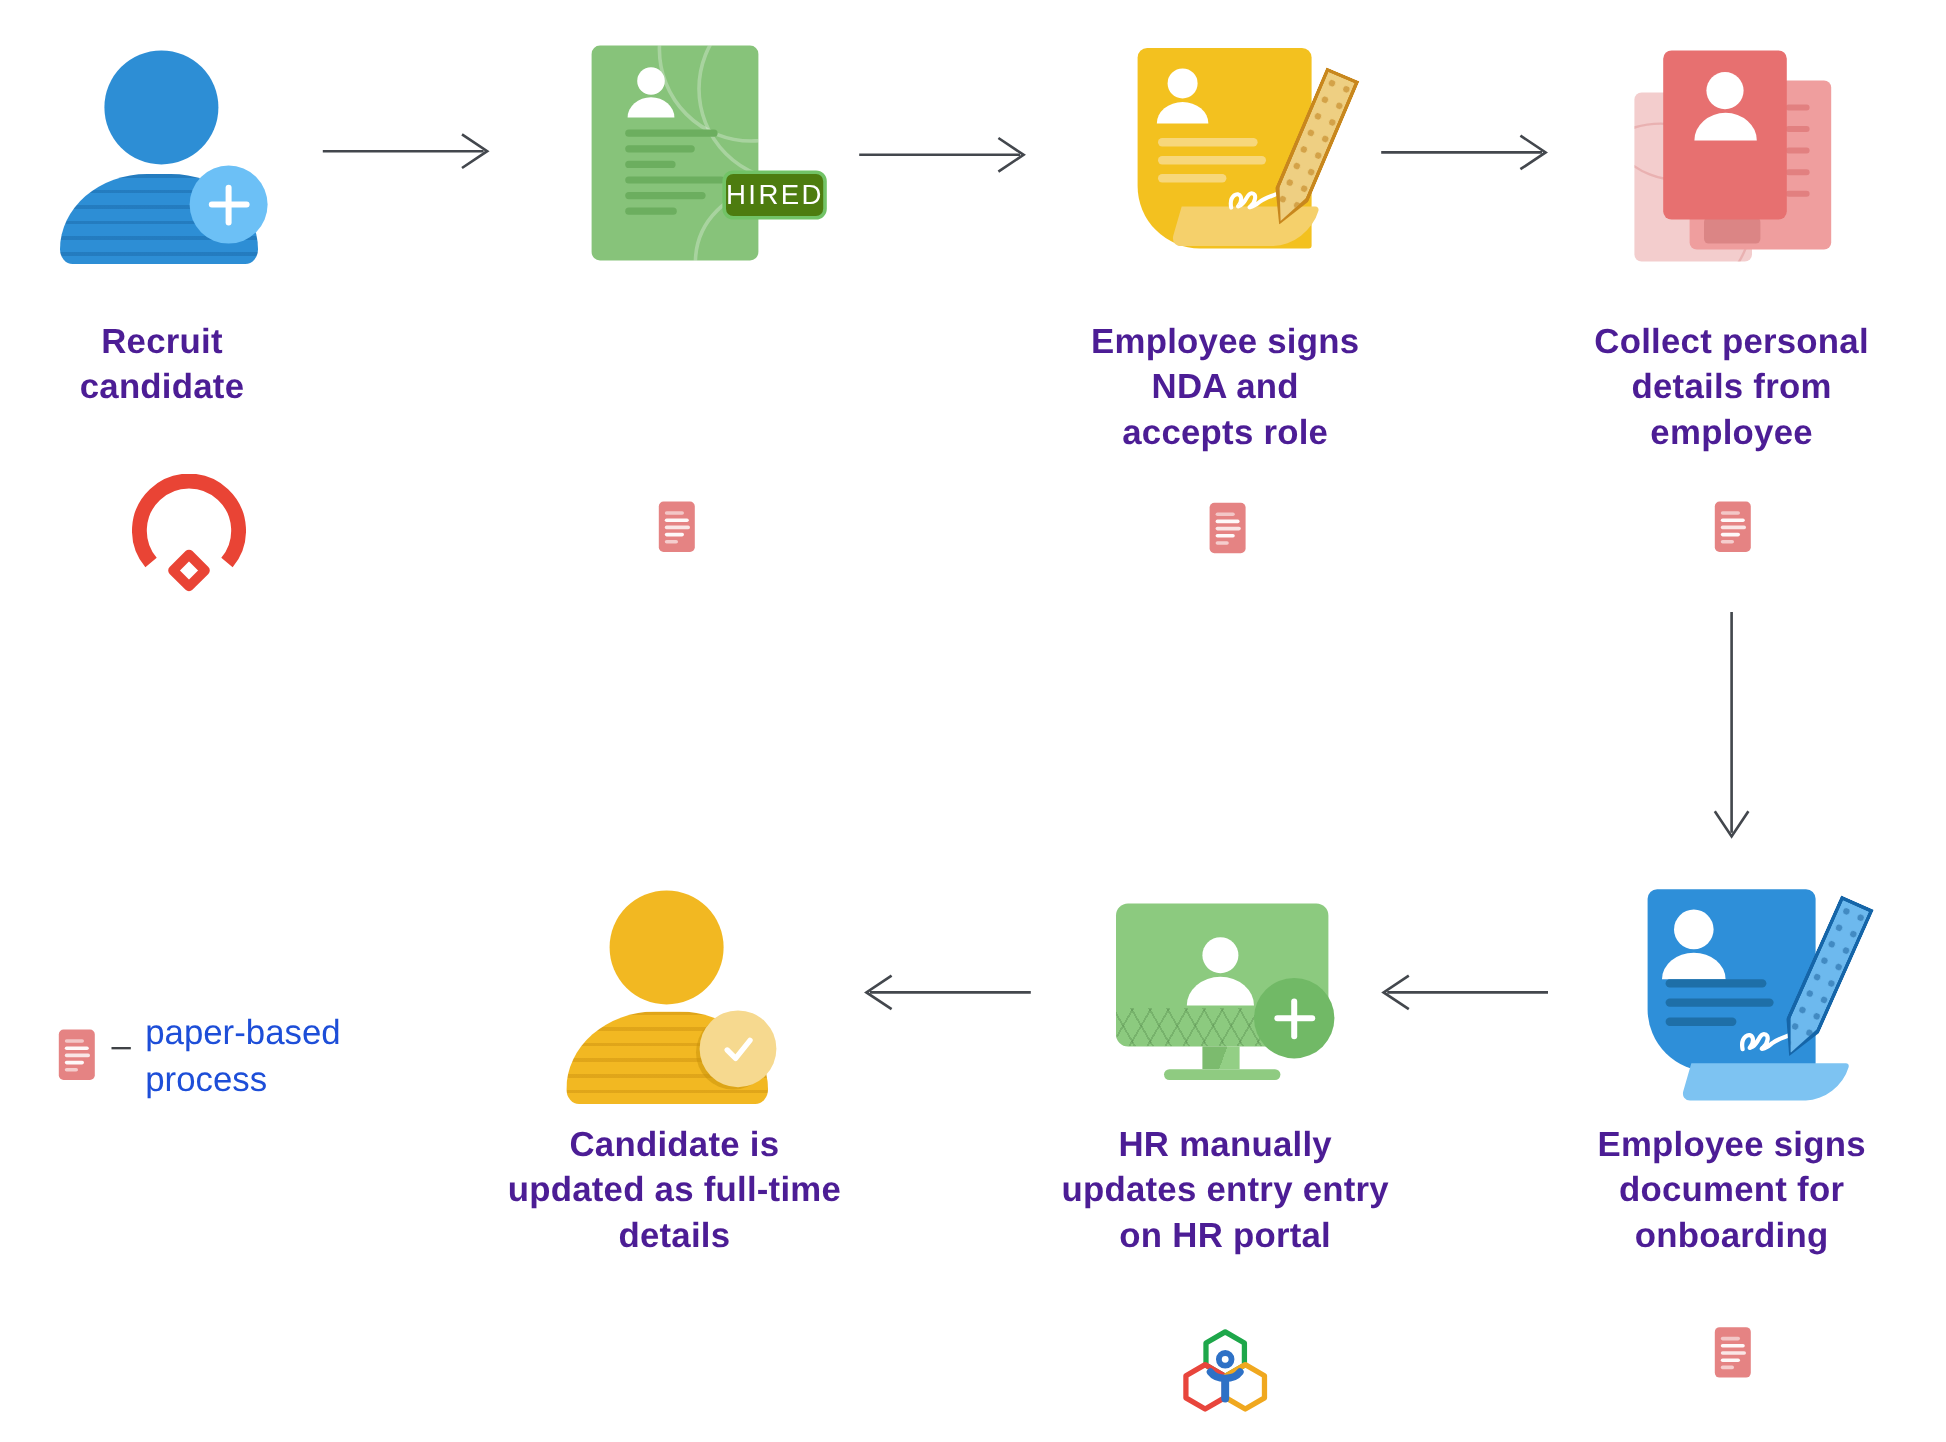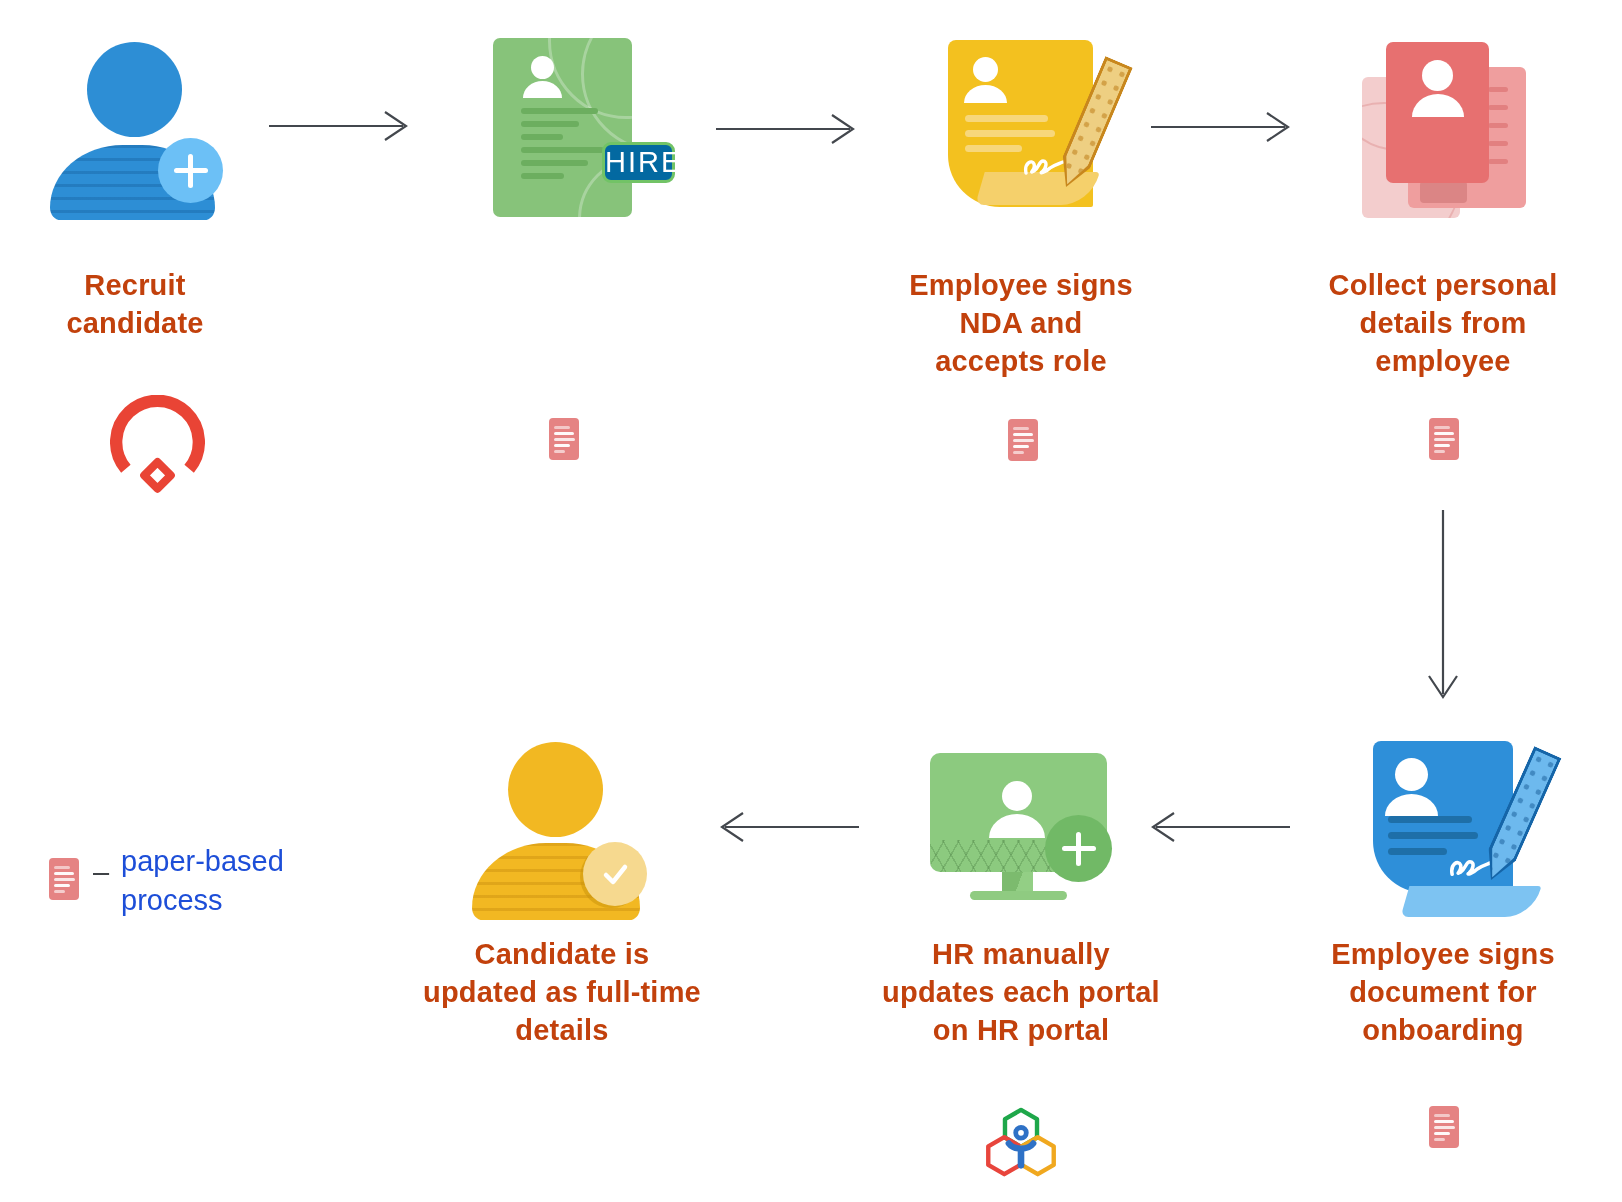--- a/index.html
+++ b/index.html
@@ -1,21 +1,21 @@
 <!DOCTYPE html>
 <html><head>
 <meta charset="utf-8">
 <style>
   html,body{margin:0;padding:0;background:#fff}
   #canvas{position:relative;width:1622px;height:1202px;background:#fff;overflow:hidden;
           font-family:"Liberation Sans",sans-serif}
   .abs{position:absolute}
   .step{position:absolute}
   .label{position:absolute;left:0;right:0;text-align:center;font-weight:700;
-         font-size:29px;line-height:38px;color:#c2410c;white-space:pre-line;letter-spacing:.2px}
+         font-size:29px;line-height:38px;color:#4c1d95;white-space:pre-line;letter-spacing:.2px}
   
   .paper{position:absolute;width:30px;height:42px;background:#e58383;border-radius:4px;
          padding:8px 0 0 5px;box-sizing:border-box}
   .paper i{display:block;height:3px;border-radius:2px;background:#fff;margin-bottom:3px}
   .paper i:nth-child(1){width:16px;opacity:.55}
   .paper i:nth-child(2){width:20px;opacity:.95}
   .paper i:nth-child(3){width:21px;opacity:.8}
   .paper i:nth-child(4){width:16px;opacity:.95}
   .paper i:nth-child(5){width:11px;opacity:.6}
   
@@ -50,22 +50,22 @@
   .pen .outer{position:absolute;inset:0;clip-path:polygon(0 0,100% 0,100% 80%,50% 100%,0 80%)}
   .pen .inner{position:absolute;inset:3px;clip-path:polygon(0 0,100% 0,100% 80%,50% 100%,0 80%)}
   .pen3 .outer{background:#c8871d}
   .pen3 .inner{background:#eecf82;background-image:radial-gradient(circle,rgba(185,118,15,.5) 2.5px,transparent 3px);background-size:13px 15px}
   .pen5 .outer{background:#1565a8}
   .pen5 .inner{background:#6db9ee;background-image:radial-gradient(circle,rgba(13,80,140,.45) 2.5px,transparent 3px);background-size:13px 15px}
   
   .ring{position:absolute;border-radius:50%;border:3px solid rgba(255,255,255,.28)}
   .ring.pink{border:2px solid rgba(214,125,125,.35)}
   
-  .hired{width:73px;height:41px;box-sizing:border-box;background:#0369a1;border:3px solid #72c366;
-         border-radius:9px;color:#fff;font-size:29px;letter-spacing:2px;text-align:center;
+  .hired{width:87px;height:41px;box-sizing:border-box;background:#4d7c0f;border:3px solid #72c366;
+         border-radius:9px;color:#fff;font-size:23px;letter-spacing:2px;text-align:center;
          line-height:35px;font-weight:400}
   
   .net{position:absolute;left:0;right:0;bottom:0;height:32px;border-radius:0 0 10px 10px;
        background-image:repeating-linear-gradient(60deg,rgba(74,125,66,.30) 0 1.5px,transparent 1.5px 13px),
                         repeating-linear-gradient(-60deg,rgba(74,125,66,.30) 0 1.5px,transparent 1.5px 13px)}
   
   svg.arrow{position:absolute;overflow:visible}
   svg.arrow line,svg.arrow polyline{stroke:#43474d;stroke-width:2.2;fill:none}
   
   .legend-text{position:absolute;font-size:29px;line-height:39px;color:#1d4ed8;white-space:pre-line}
@@ -218,21 +218,21 @@
         <span class="net"></span>
       </div>
       <div class="abs" style="left:156px;top:162px;width:31px;height:19px;background:linear-gradient(110deg,#7cbb6e 55%,#93cf85 55%)"></div>
       <div class="abs" style="left:124px;top:181px;width:97px;height:9px;border-radius:5px;background:#8fcb81"></div>
       <span class="badge" style="left:199px;top:105px;width:67px;height:67px;background:#71b966">
         <b class="pv"></b>
         <b class="ph"></b>
       </span>
     </div>
     <div class="label" style="top:225px">HR manually
-updates each portal
+updates entry entry
 on HR portal</div>
     <svg class="abs" style="left:131px;top:390px" width="88" height="92" viewBox="0 0 100 100">
       <polygon points="50,9 68.2,19.5 68.2,40.5 50,51 31.8,40.5 31.8,19.5" fill="none" stroke="#1ea74a" stroke-width="5" stroke-linejoin="round"></polygon>
       <polygon points="31,40 49.2,50.5 49.2,71.5 31,82 12.8,71.5 12.8,50.5" fill="none" stroke="#e8453c" stroke-width="5" stroke-linejoin="round"></polygon>
       <polygon points="69,40 87.2,50.5 87.2,71.5 69,82 50.8,71.5 50.8,50.5" fill="none" stroke="#f0a81f" stroke-width="5" stroke-linejoin="round"></polygon>
       <circle cx="50" cy="35" r="6" fill="none" stroke="#2e71c6" stroke-width="5.5"></circle>
       <path d="M36 47 C42 55 58 55 64 47" fill="none" stroke="#2e71c6" stroke-width="7" stroke-linecap="round"></path>
       <path d="M50 54 L50 72" fill="none" stroke="#2e71c6" stroke-width="7.5" stroke-linecap="round"></path>
     </svg>
   </div>

